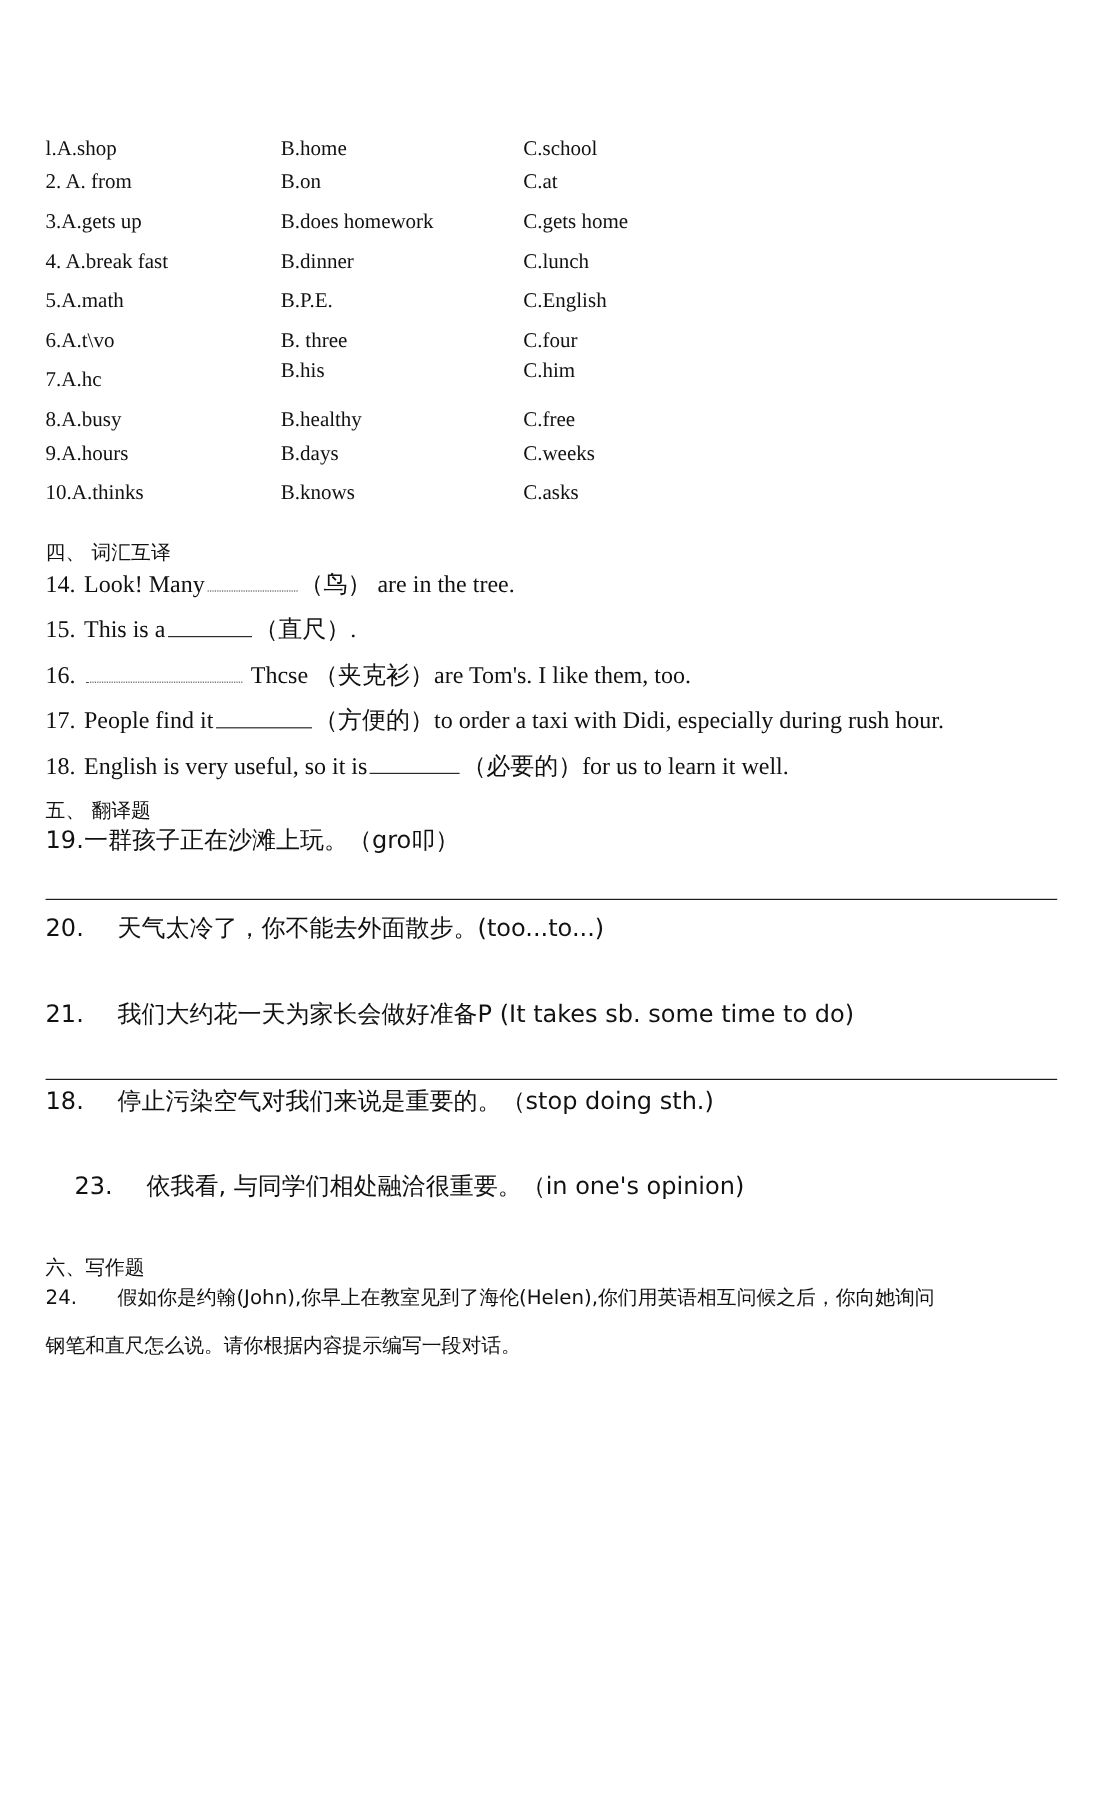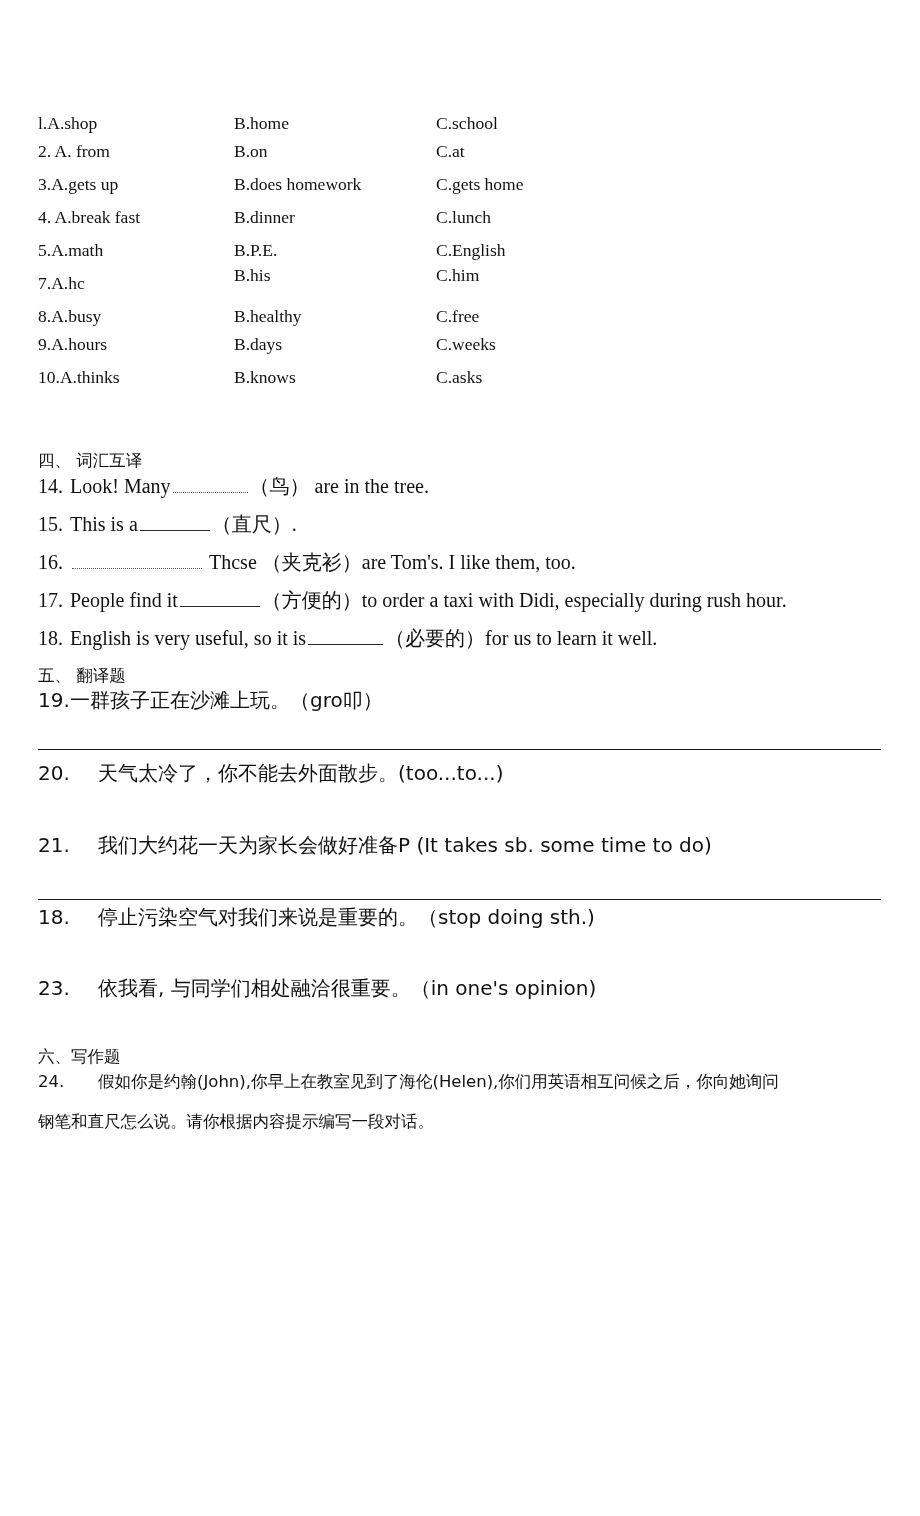--- a/index.html
+++ b/index.html
@@ -147,20 +147,25 @@
       <span class="opt opt-b">B.dinner</span>
       <span class="opt opt-c">C.lunch</span>
     </div>
 
     <div class="mc-row">
       <span class="opt opt-a">5.A.math</span>
       <span class="opt opt-b">B.P.E.</span>
       <span class="opt opt-c">C.English</span>
     </div>
 
+    <div class="mc-row">
+      <span class="opt opt-a">6.A.t\vo</span>
+      <span class="opt opt-b">B. three</span>
+      <span class="opt opt-c">C.four</span>
+    </div>
 
     <div class="mc-row shift-ab">
       <span class="opt opt-a">7.A.hc</span>
       <span class="opt opt-b">B.his</span>
       <span class="opt opt-c">C.him</span>
     </div>
 
     <div class="mc-row tight">
       <span class="opt opt-a">8.A.busy</span>
       <span class="opt opt-b">B.healthy</span>
@@ -218,21 +223,21 @@
   <div class="q cn" style="top:833px;">
     <span class="num w-long">21.</span><span>我们大约花一天为家长会做好准备P (It takes sb. some time to do)</span>
   </div>
 
   <div class="rule" id="rule-2"></div>
 
   <div class="q cn" style="top:905px;">
     <span class="num w-long">18.</span><span>停止污染空气对我们来说是重要的。（stop doing sth.)</span>
   </div>
 
-  <div class="q cn" style="top:976px;">
+  <div class="q cn" style="top:976px;margin-left:24px;">
     <span class="num w-long">23.</span><span>依我看, 与同学们相处融洽很重要。（in one's opinion)</span>
   </div>
 
   <div class="section-head cn" id="head-six">六、写作题</div>
 
   <div class="writing-line cn" id="write-l1">
     <span class="num">24.</span><span>假如你是约翰(John),你早上在教室见到了海伦(Helen),你们用英语相互问候之后，你向她询问</span>
   </div>
 
   <div class="writing-line cn" id="write-l2">

